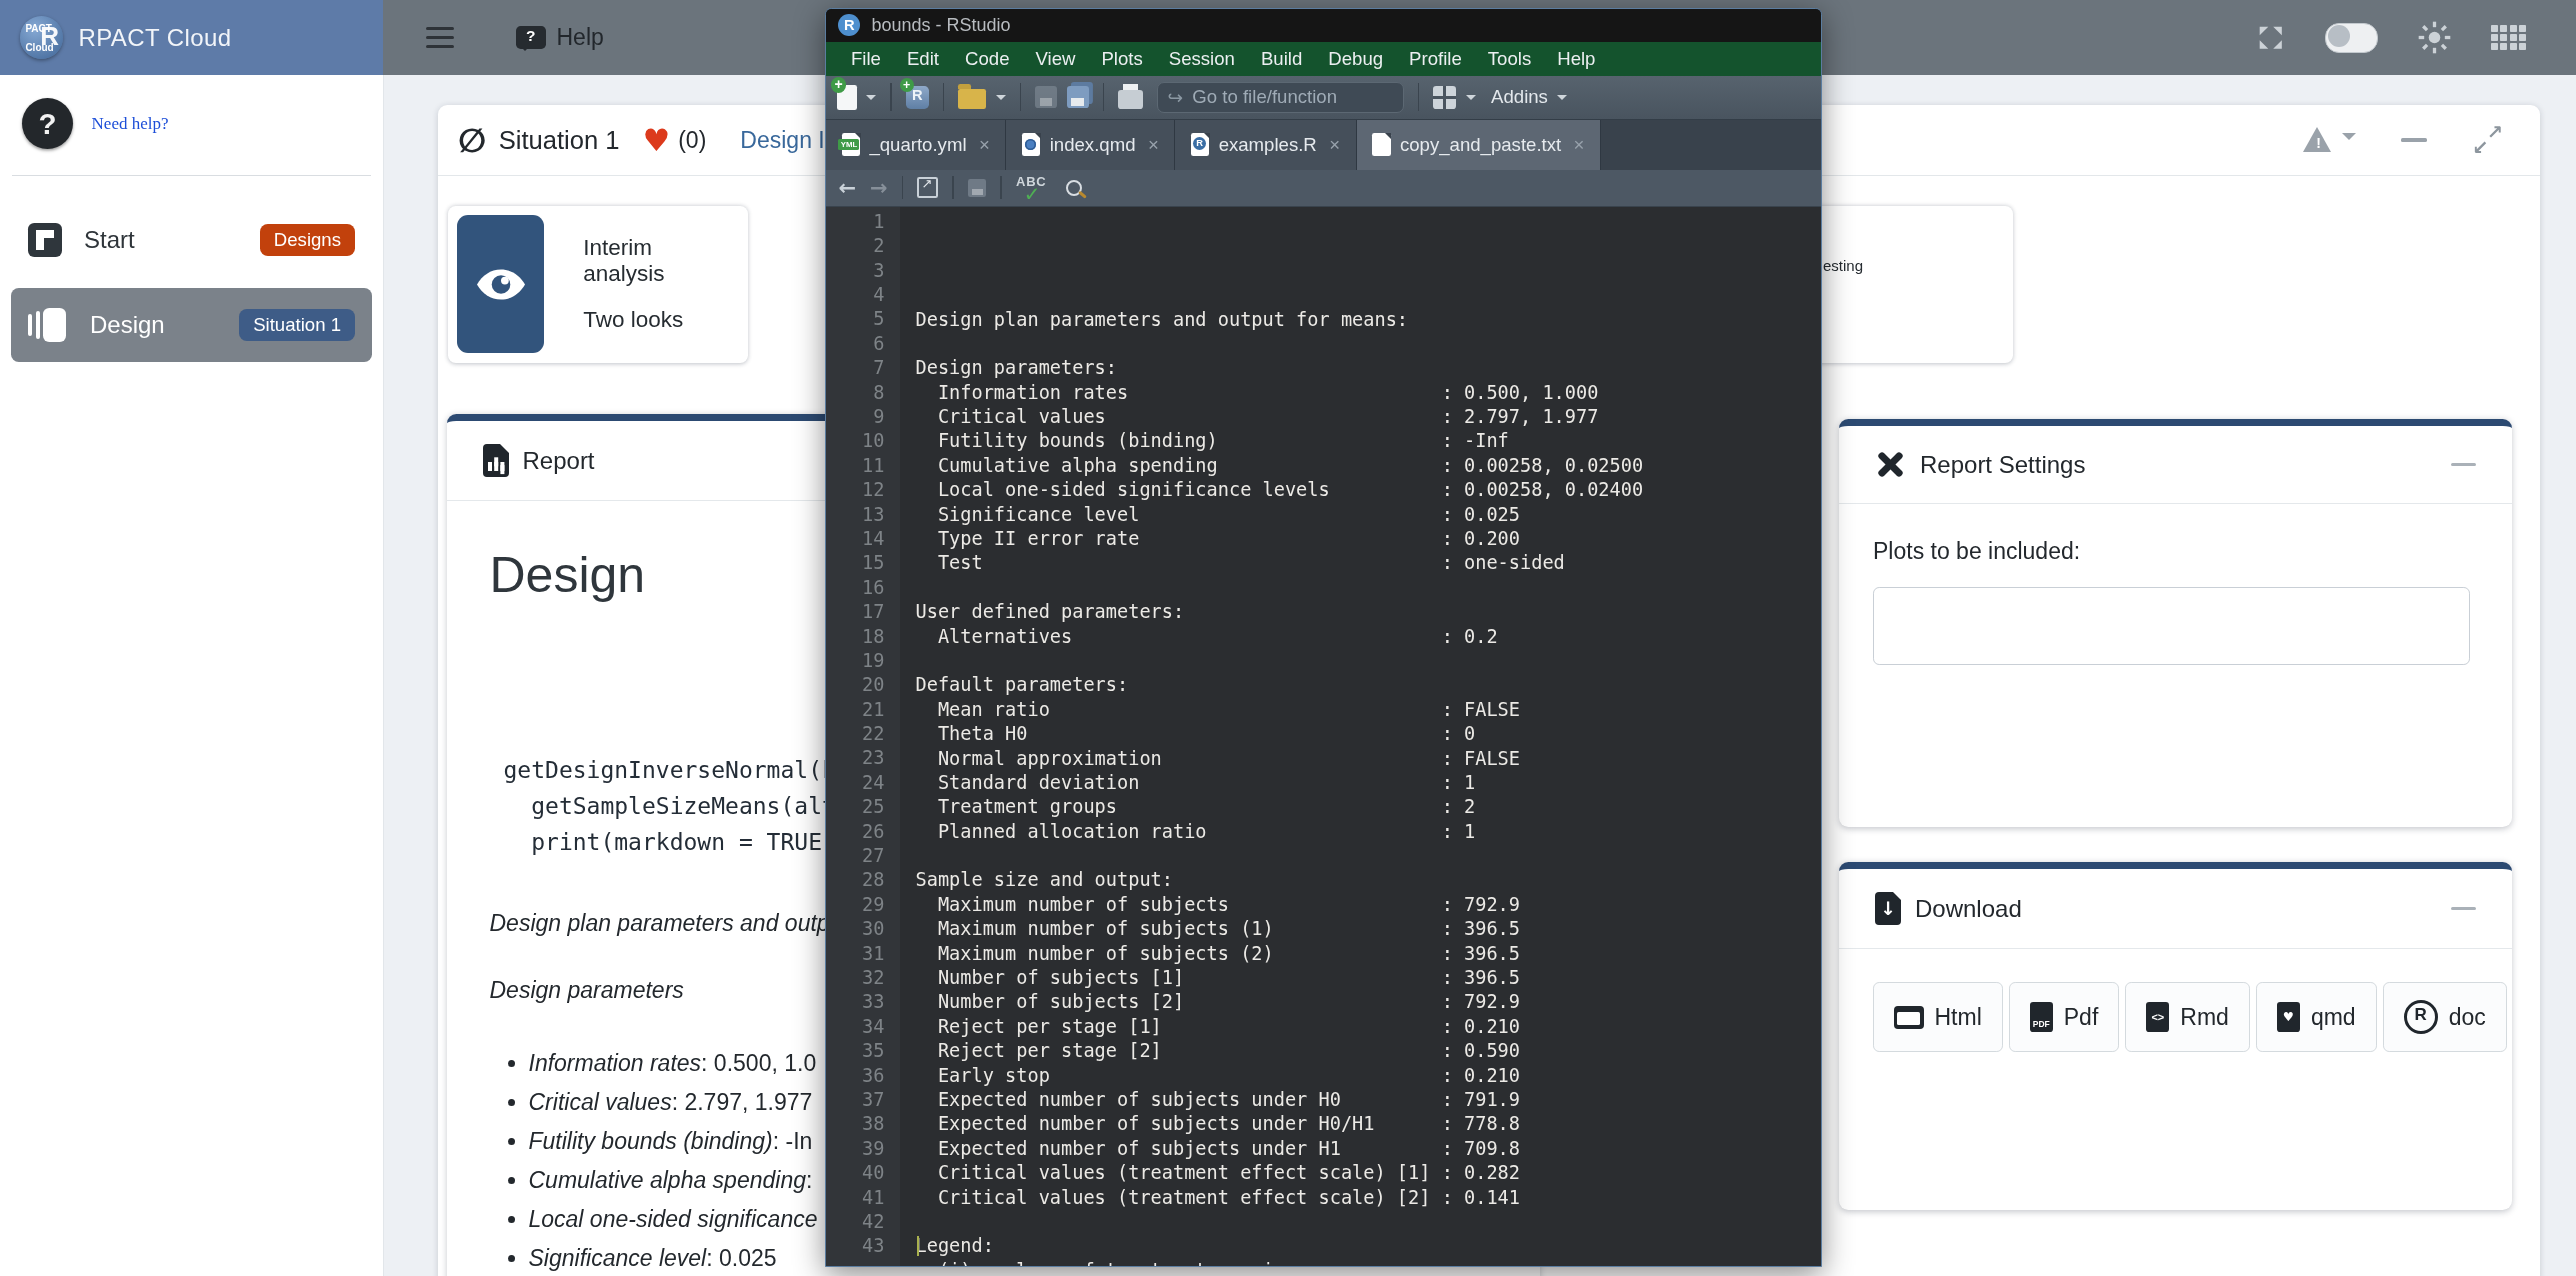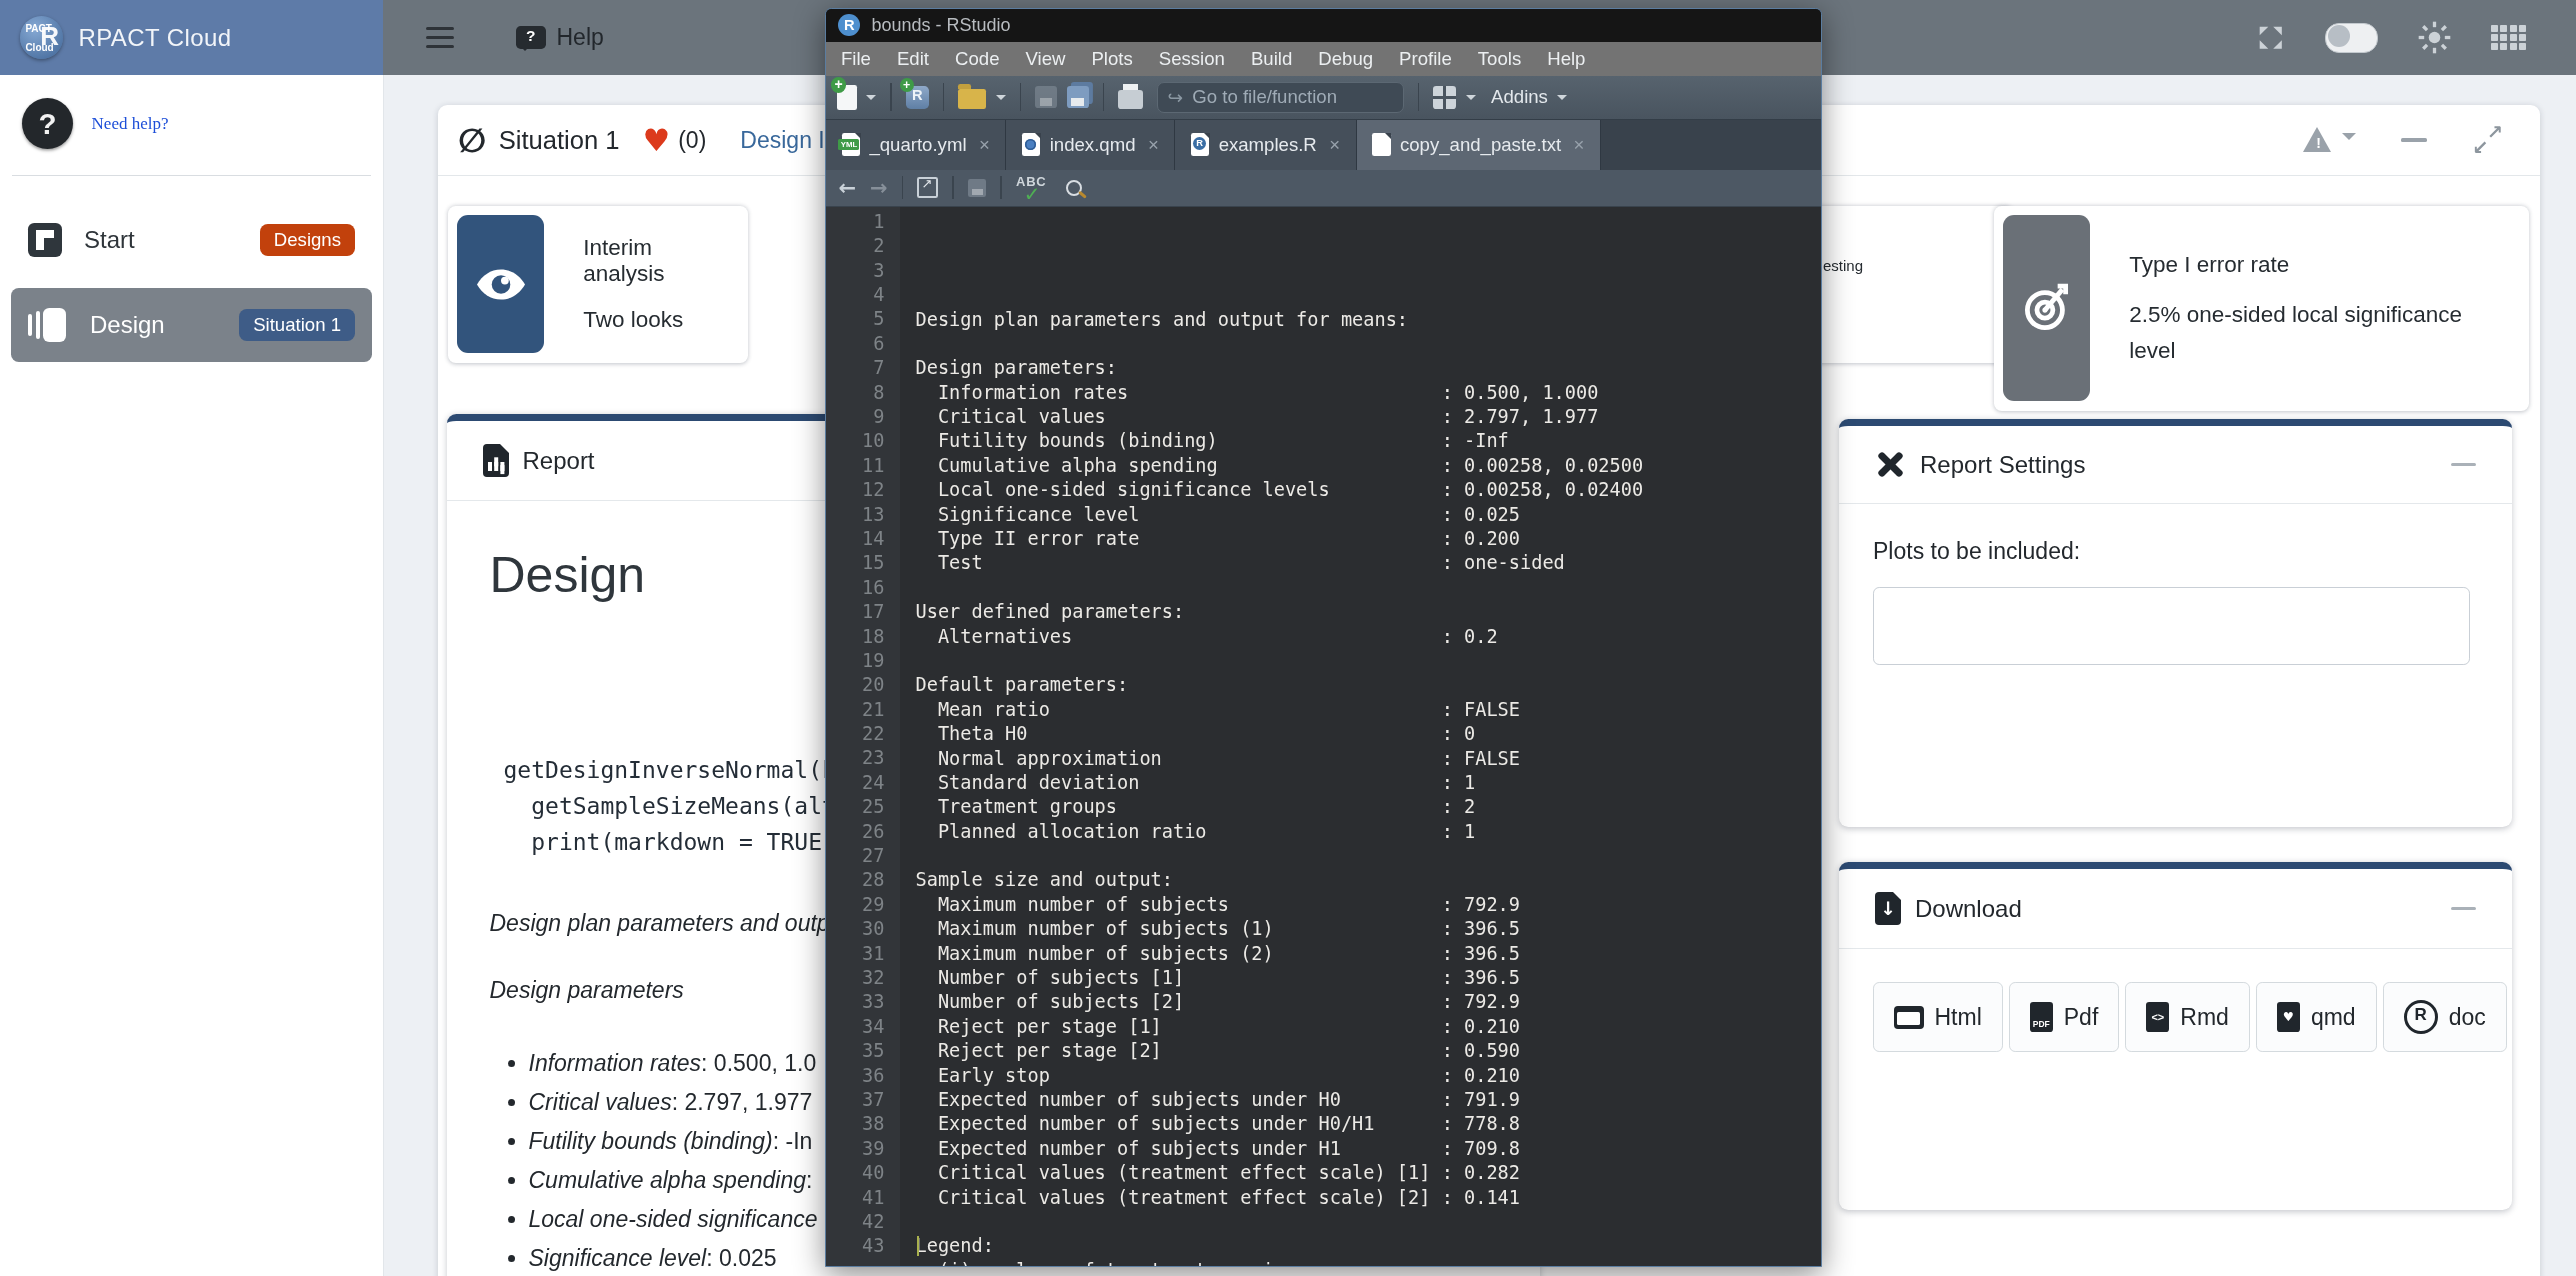--- a/index.html
+++ b/index.html
@@ -137,21 +137,21 @@
   .dl-ic[data-type="doc"]::after{content:"R";position:absolute;left:0;right:0;top:1.6px;text-align:center;font-size:17px;font-weight:bold;color:#20262c;}
 
   
   .rstudio{position:absolute;left:825px;top:7.8px;width:995px;height:1257px;z-index:10;
     border:1.6px solid #5b7da0;border-radius:6.2px 6.2px 0 0;box-shadow:0 7.8px 31px rgba(0,0,0,.45);
     display:flex;flex-direction:column;overflow:hidden;background:#2b2d30;}
   .rs-titlebar{height:33px;background:#151515;display:flex;align-items:center;gap:11px;padding:0 12.4px;flex:none;}
   .rlogo{width:22px;height:22px;border-radius:50%;background:#4e8fce;color:#fff;font-size:14.7px;font-weight:bold;
     display:flex;align-items:center;justify-content:center;flex:none;}
   .rs-title{font-size:18px;color:#b8bcc0;}
-  .rs-menubar{height:34px;background:#737373;display:flex;align-items:center;padding:0 2px;flex:none;}
+  .rs-menubar{height:34px;background:#14532d;display:flex;align-items:center;padding:0 12px;flex:none;}
   .rs-menu-item{padding:0 13px;font-size:18.6px;color:#eceff1;}
   .rs-toolbar{height:43px;background:linear-gradient(#57636e,#49545f);border-bottom:1.6px solid #333d47;
     display:flex;align-items:center;gap:9.3px;padding:0 11px;flex:none;}
   .tb-sep{width:1.6px;height:28px;background:#3a444e;margin:0 4.7px;flex:none;}
   .tb-caret{width:0;height:0;border:5.4px solid transparent;border-top-color:#cfd6db;margin-top:4.7px;flex:none;}
   .ic-newdoc{width:20px;height:25px;background:#f5f7f8;border-radius:2.3px;position:relative;flex:none;}
   .ic-newdoc::after{content:"+";position:absolute;left:-6.2px;top:-7.8px;width:15.5px;height:15.5px;border-radius:50%;
     background:#3f9b47;color:#fff;font-size:14px;line-height:15.5px;text-align:center;font-weight:bold;}
   .ic-newproj{width:23px;height:23px;border-radius:4.7px;background:linear-gradient(#8fa9c9,#5f7fa5);position:relative;flex:none;}
   .ic-newproj::before{content:"R";position:absolute;left:0;right:0;top:1.6px;text-align:center;color:#eef3f8;font-size:14.7px;font-weight:bold;}
@@ -330,35 +330,20 @@
       <div class="card-texts">
         <span>Interim analysis</span>
         <span>Two looks</span>
       </div>
     </div>
 
     <div class="card card2">
       <span class="frag">esting</span>
     </div>
 
-    <div class="card card3">
-      <div class="card-icon">
-        <svg width="51" height="51" viewBox="0 0 32 32">
-          <circle cx="15" cy="17" r="11" fill="none" stroke="#ffffff" stroke-width="3"></circle>
-          <circle cx="15" cy="17" r="5" fill="none" stroke="#ffffff" stroke-width="3"></circle>
-          <circle cx="15" cy="17" r="1.6" fill="#ffffff"></circle>
-          <path d="M15 17 L26 4" stroke="#ffffff" stroke-width="3" fill="none"></path>
-          <path d="M23 2 l5 0 l0 5" stroke="#ffffff" stroke-width="3" fill="none"></path>
-        </svg>
-      </div>
-      <div class="card-texts">
-        <span>Type I error rate</span>
-        <span>2.5% one-sided local significance level</span>
-      </div>
-    </div>
 
     <div class="inner-panel report-panel">
       <div class="panel-header">
         <div class="doc-icon chart"></div>
         <span class="panel-title">Report</span>
       </div>
       <div class="report-body">
         <div class="report-h1">Design</div>
         <div class="report-code">
           

